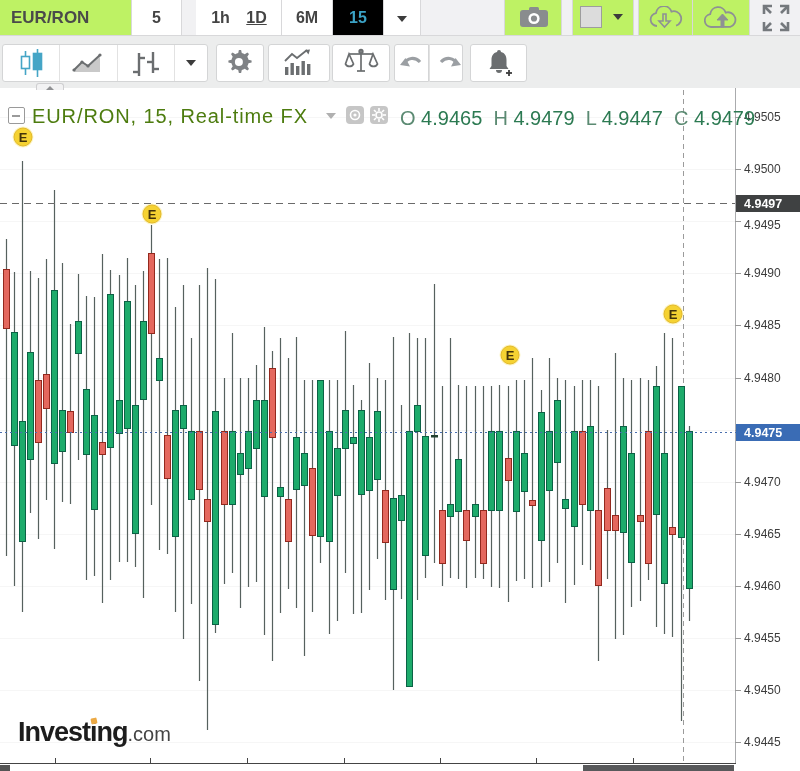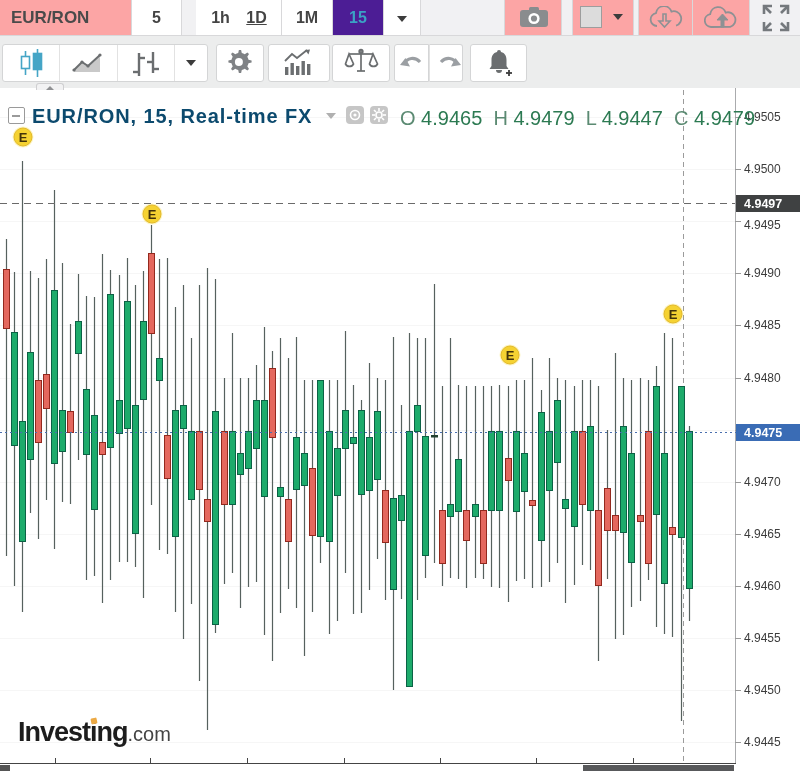--- a/index.html
+++ b/index.html
@@ -1,28 +1,28 @@
 <!DOCTYPE html>
 <html><head>
 <meta charset="utf-8">
 <style>
 * { margin:0; padding:0; box-sizing:border-box; }
 html,body { width:800px; height:771px; font-family:"Liberation Sans",sans-serif; background:#fff; overflow:hidden; }
 #page { position:relative; width:800px; height:771px; background:#fff; }
 #tb1 { position:absolute; left:0; top:0; width:800px; height:36px; background:#f1f1f3; border-bottom:1px solid #d8d8da; }
-.tb1seg { position:absolute; top:0; height:35px; background:#fca5a5; border-right:1px solid #d8d8da; }
+.tb1seg { position:absolute; top:0; height:35px; background:#bef264; border-right:1px solid #d8d8da; }
 .tf { position:absolute; top:0; height:35px; line-height:35px; text-align:center; background:#fff; border-right:1px solid #d8d8da; font-size:16px; font-weight:bold; color:#444; }
 #tb2 { position:absolute; left:0; top:36px; width:800px; height:52px; background:#eceded; }
 .b2 { position:absolute; top:8px; height:38px; background:#fff; border:1px solid #d4d5d6; border-radius:3px; }
 #tab { position:absolute; left:36px; top:83px; width:28px; height:7px; background:#f2f2f3; border:1px solid #cfcfd1; border-bottom:none; border-radius:3px 3px 0 0; }
 #tab:after { content:""; position:absolute; left:9px; top:2px; width:0; height:0; border-left:4px solid transparent; border-right:4px solid transparent; border-bottom:4px solid #909194; }
 #legend { position:absolute; left:8px; top:105px; height:22px; }
 #minusbox { position:absolute; left:0; top:2px; width:17px; height:17px; border:1.5px solid #9a9a9a; border-radius:2px; background:#fff; }
 #minusbox:after { content:""; position:absolute; left:3px; top:6.5px; width:8px; height:2px; background:#9a9a9a; }
-#ltext { position:absolute; left:24px; top:0px; font-size:20px; color:#0c4a6e; white-space:nowrap; letter-spacing:0.9px;font-weight:bold; }
+#ltext { position:absolute; left:24px; top:0px; font-size:20px; color:#4d7c0f; white-space:nowrap; letter-spacing:0.9px; }
 #lcaret { position:absolute; left:318px; top:8px; width:0; height:0; border-left:5px solid transparent; border-right:5px solid transparent; border-top:6px solid #b0b0b0; }
 .licon { position:absolute; top:1px; width:18px; height:18px; background:#c6c6c6; border-radius:4px; }
 #ohlc { position:absolute; left:392px; top:2px; font-size:20px; color:#2c7a52; white-space:nowrap; }
 #ohlc .k { color:#5b8a72; }
 #logo { position:absolute; left:18px; top:717px; font-weight:bold; font-size:27px; color:#1d1d1d; letter-spacing:-1px; }
 #logo .com { font-weight:normal; font-size:20px; color:#444; letter-spacing:0; }
 #logo .idot { position:relative; }
 #logo .idot:after { content:""; position:absolute; left:1px; top:1px; width:6px; height:6px; background:#eca944; border-radius:1px; transform:rotate(-12deg); }
 </style>
 </head>
@@ -283,22 +283,22 @@
       <text x="14" y="18.5" font-size="13" font-weight="bold" fill="#42320a" text-anchor="middle" font-family="Liberation Sans">E</text>
     </svg>
 
 <div id="tb1">
   <div class="tb1seg" style="left:0;width:132px;">
         <span style="position:absolute;left:11px;top:0;line-height:35px;font-size:17px;font-weight:bold;color:#4a4a4a;">EUR/RON</span>
       </div>
   <div class="tf" style="left:132px;width:50px;">5</div>
   <div class="tf" style="left:196px;width:50px;">1h</div>
   <div class="tf" style="left:232px;width:50px;text-decoration:underline;">1D</div>
-  <div class="tf" style="left:282px;width:51px;">1M</div>
-  <div class="tf" style="left:333px;width:51px;color:#3ba2c5;background:#4c1d95;">15</div>
+  <div class="tf" style="left:282px;width:51px;">6M</div>
+  <div class="tf" style="left:333px;width:51px;color:#3ba2c5;background:#000000;">15</div>
   <div class="tf" style="left:384px;width:37px;"><span style="display:inline-block;width:0;height:0;border-left:5px solid transparent;border-right:5px solid transparent;border-top:6px solid #3c3c3c;vertical-align:middle;"></span></div>
   <div class="tb1seg" style="left:504px;width:58px;border-left:1px solid #d8d8da;">
     <svg width="30" height="22" style="position:absolute;left:14px;top:6px" viewBox="0 0 30 22">
       <rect x="1" y="4" width="28" height="17" rx="3" fill="#898c8e"></rect>
       <rect x="10" y="1" width="10" height="5" rx="1.5" fill="#898c8e"></rect>
       <circle cx="15" cy="12.5" r="5.6" fill="#fff"></circle>
       <circle cx="15" cy="12.5" r="3.1" fill="#898c8e"></circle>
     </svg>
   </div>
   <div class="tb1seg" style="left:572px;width:62px;border-left:1px solid #d8d8da;">

